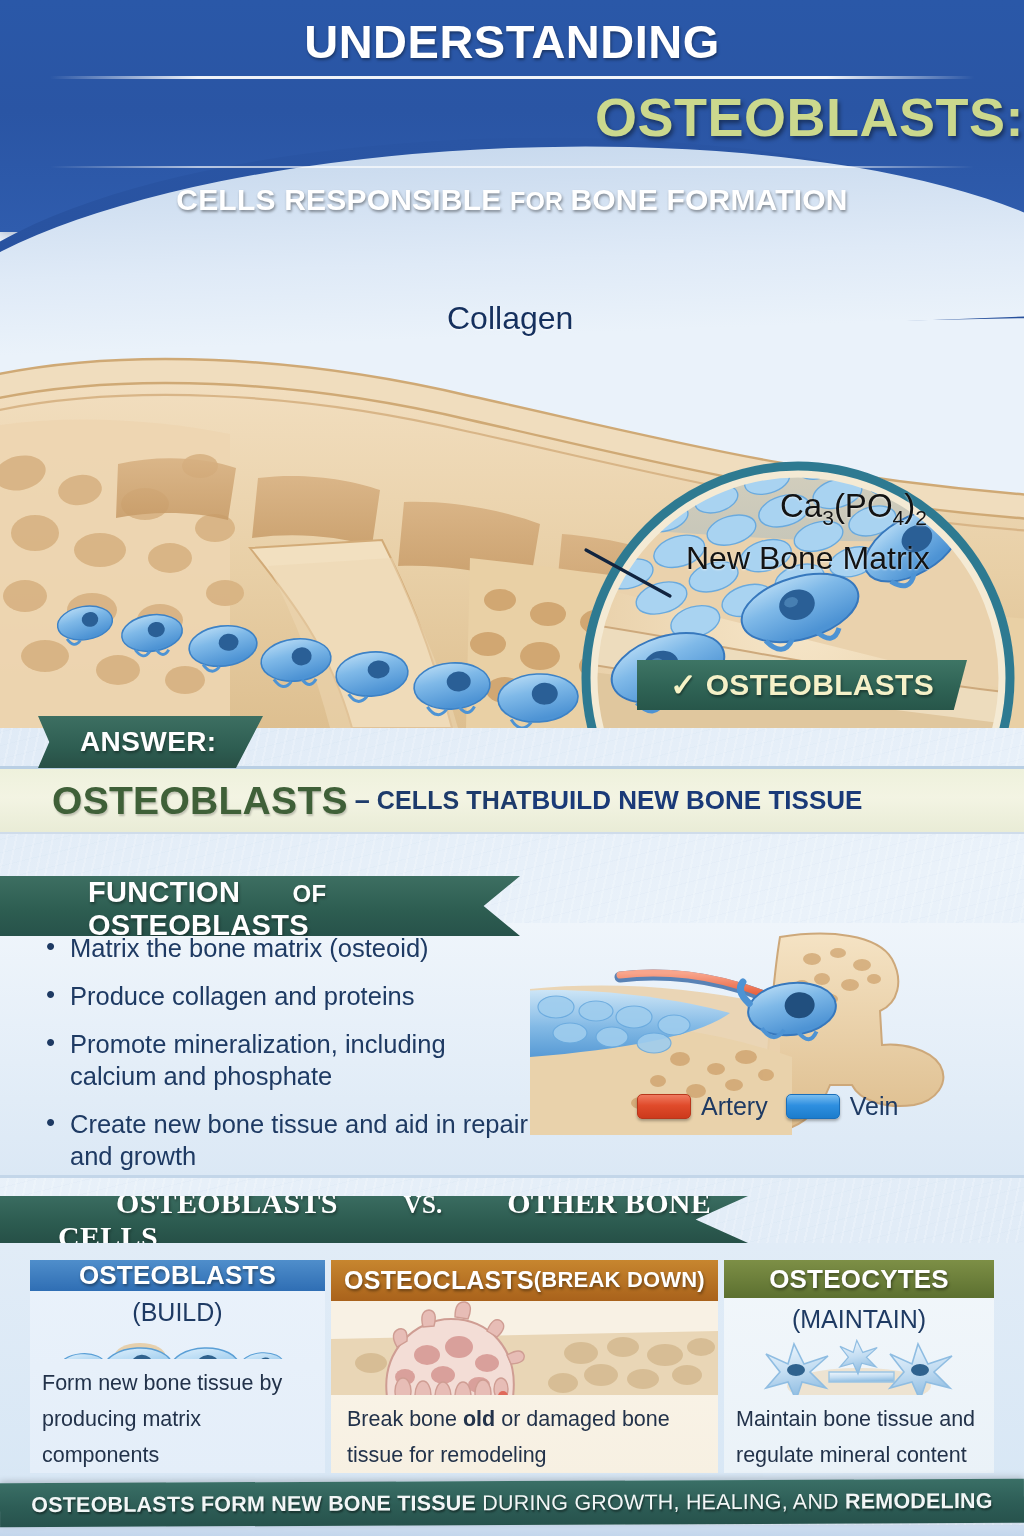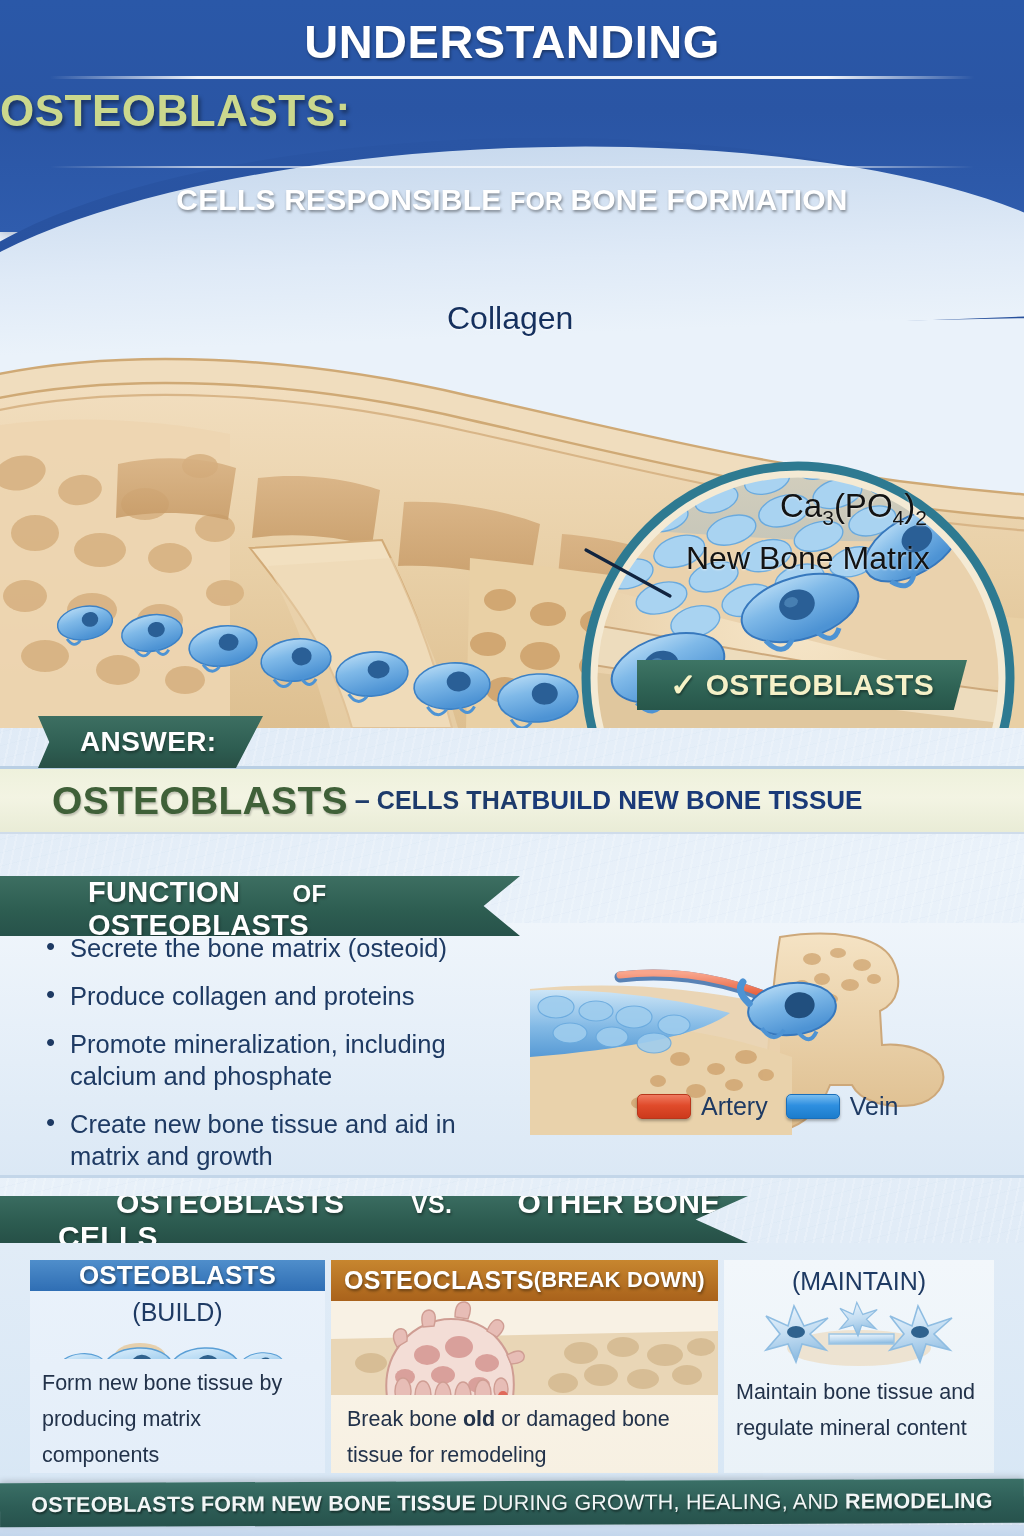--- a/index.html
+++ b/index.html
@@ -52,22 +52,22 @@
     z-index:4;
   }
   .rule{
     position:absolute; left:50px; width:924px; height:3px; z-index:4;
     background:linear-gradient(90deg,rgba(255,255,255,0) 0%,rgba(255,255,255,.92) 16%,rgba(255,255,255,.95) 84%,rgba(255,255,255,0) 100%);
   }
   .rule.r1{ top:76px; }
   .rule.r2{ top:166px; height:2px; opacity:.7;}
   .hl2{
     position:absolute; top:86px; left:0; width:100%;
-    text-align:left; color:#cbd88d;
-    font-size:44px; font-weight:bold; letter-spacing:.5px;
+    text-align:right; color:#cbd88d;
+    font-size:54px; font-weight:bold; letter-spacing:.5px;
     text-shadow:2px 3px 4px rgba(0,0,0,.42);
     z-index:4;
   }
   .hl3{
     position:absolute; top:183px; left:0; width:100%;
     text-align:center; color:#ffffff;
     font-size:30px; font-weight:bold; letter-spacing:.2px;
     text-shadow:1px 2px 3px rgba(0,0,0,.4);
     z-index:4; white-space:nowrap;
   }
@@ -196,20 +196,21 @@
   .legend .lb{ color:#1e3a63; font-size:25px; }
 
   
   .cmp-tab{
     position:absolute; left:0; top:1196px; z-index:7;
     width:748px; height:47px;
     background:linear-gradient(180deg,#3a6c60 0%,#2c5b50 58%,#265047 100%);
     clip-path:polygon(0 0, 100% 0, 93% 50%, 100% 100%, 0 100%);
     display:flex; align-items:center;
     box-shadow:1px 3px 6px rgba(0,0,0,.26);
+    font-family:Liberation Serif, serif;
   }
   .cmp-tab span{
     margin-left:58px; color:#fff; font-size:30px; font-weight:bold;
     letter-spacing:.3px; text-shadow:1px 2px 3px rgba(0,0,0,.42);
   }
   .cmp-tab .sm{ font-size:25px; }
 
   .cmp-wrap{
     position:absolute; left:0; top:1243px; width:1024px; height:242px; z-index:4;
     background:linear-gradient(180deg,#e1ecf7 0%,#d8e7f5 100%);
@@ -592,24 +593,24 @@
         </linearGradient>
       </defs>
     </svg>
   </div>
 
   <div class="fn-tab">
     <span><span>FUNCTION </span><span class="sm">OF </span><span>OSTEOBLASTS</span></span>
   </div>
 
   <ul class="fn-list">
-    <li>Secrete the bone matrix (osteoid)</li>
+    <li>Matrix the bone matrix (osteoid)</li>
     <li>Produce collagen and proteins</li>
     <li>Promote mineralization, including calcium and phosphate</li>
-    <li>Create new bone tissue and aid in matrix and growth</li>
+    <li>Create new bone tissue and aid in repair and growth</li>
   </ul>
 
   <div class="legend">
     <div class="item">
       <span class="sw artery"></span>
       <span class="lb">Artery</span>
     </div>
     <div class="item">
       <span class="sw vein"></span>
       <span class="lb">Vein</span>
@@ -713,20 +714,23 @@
             </g>
           </g>
         </svg>
       </div>
       <div class="col-desc">
         <span>Break bone </span><b>old</b><span> or damaged bone tissue for remodeling</span>
       </div>
     </div>
 
     <div class="col c3">
+      <div class="col-head">
+        <span>OSTEOCYTES</span>
+      </div>
       <div class="sub">(MAINTAIN)</div>
       <div class="col-art">
         <svg width="270" height="72" viewBox="0 0 270 72" xmlns="http://www.w3.org/2000/svg">
           <defs>
               <linearGradient id="oc" x1="0" y1="0" x2="0.2" y2="1">
             <stop offset="0%" stop-color="#f0f7fd"></stop>
                 <stop offset="55%" stop-color="#c3ddf2"></stop>
                 <stop offset="100%" stop-color="#8fbde2"></stop>
           </linearGradient>
             </defs>

